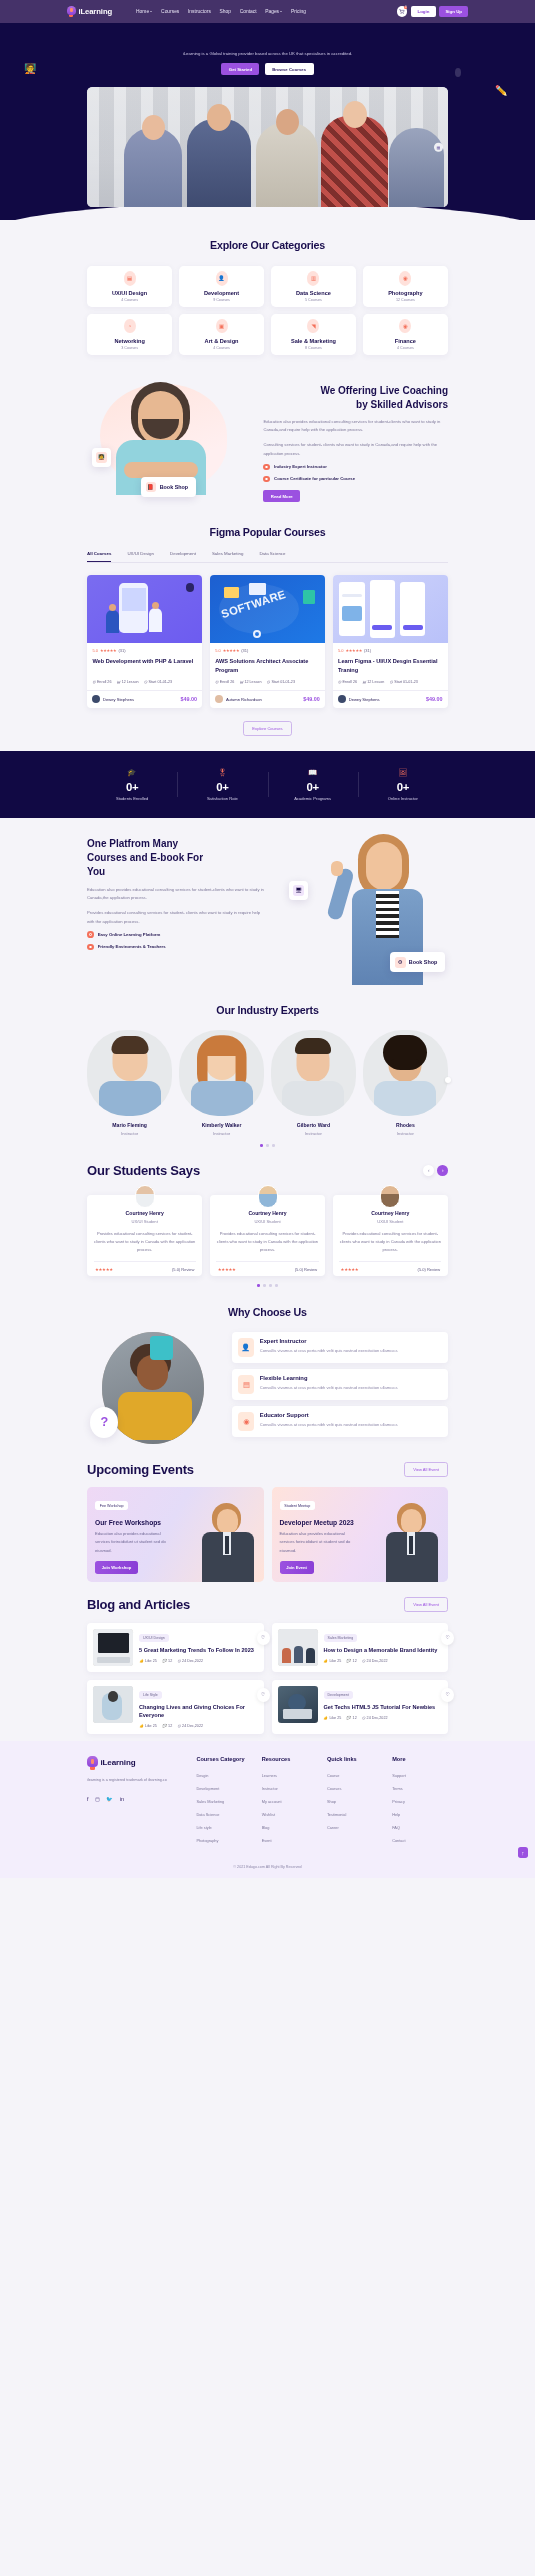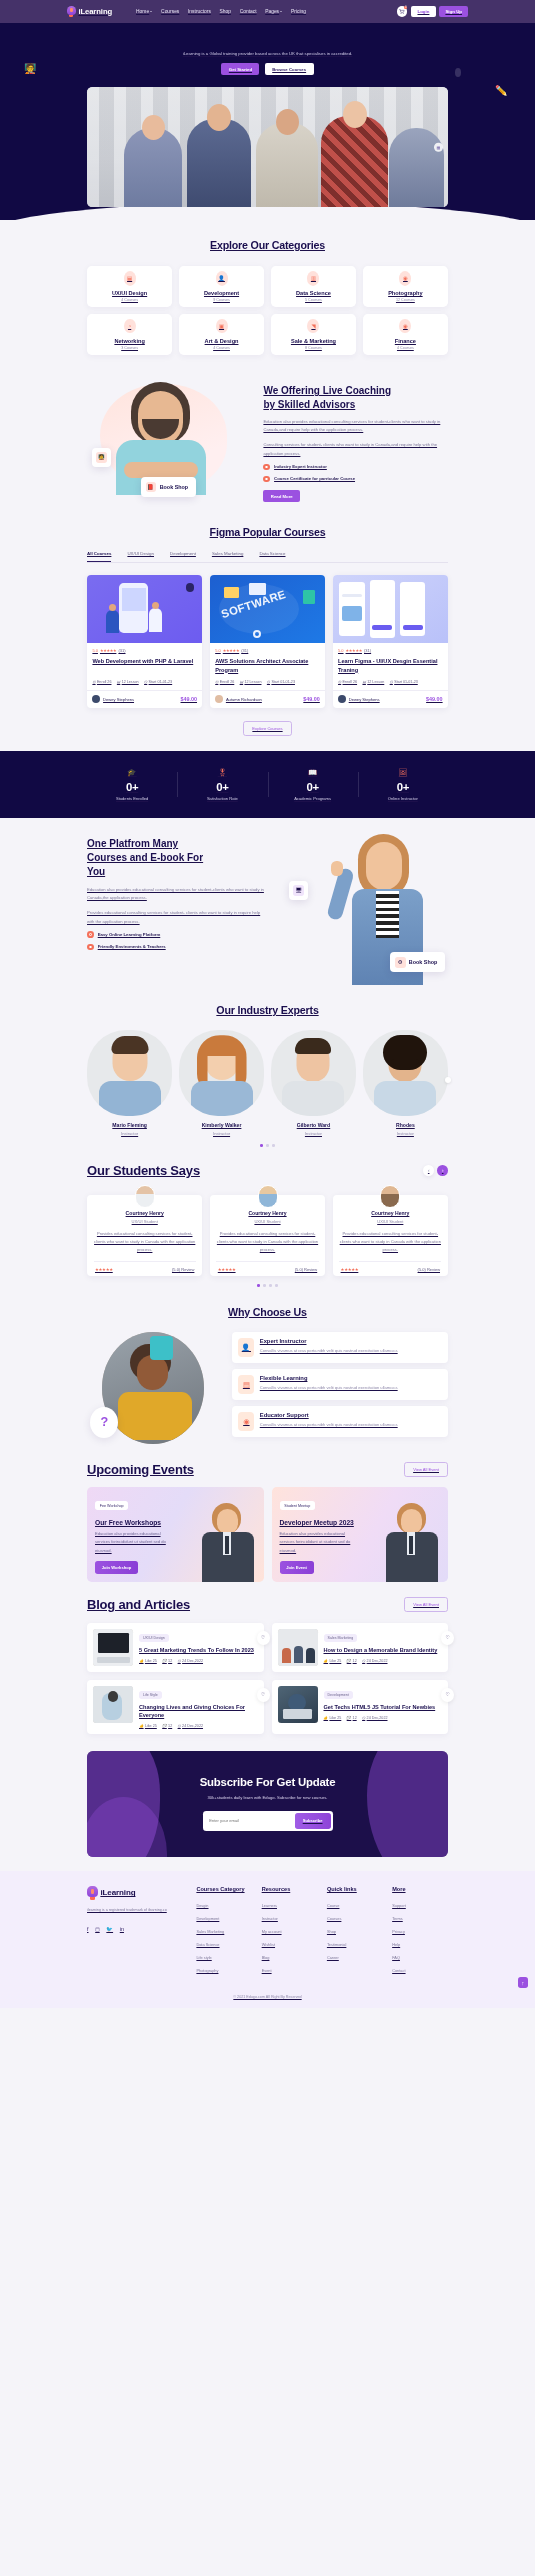--- a/index.html
+++ b/index.html
@@ -3,21 +3,21 @@
 <meta charset="utf-8">
 <style>
   *{box-sizing:border-box;margin:0;padding:0;}
   html,body{width:535px;}
   body{
     font-family:"Liberation Sans", sans-serif;
     background:#f5f4f9;
     color:#1c0f4a;
     -webkit-font-smoothing:antialiased;
   }
-  .wrap{width:535px;position:relative;overflow:hidden;text-decoration:underline;}
+  .wrap{width:535px;position:relative;overflow:hidden;}
   .container{width:361px;margin:0 auto;position:relative;}
 
   
   .navbar{height:23px;background:#453269;display:flex;align-items:center;justify-content:center;gap:0;position:relative;z-index:20;}
   .nav-inner{width:401px;display:flex;align-items:center;}
   .brand{display:flex;align-items:center;gap:2.7px;margin-right:24px;}
   .brand-mark{width:8.7px;height:11.4px;position:relative;}
   .brand-mark .flame{position:absolute;left:0;top:0;width:8.7px;height:9.4px;border-radius:4.7px 4.7px 4px 4px;background:linear-gradient(180deg,#b06ae0 0%,#8e44d8 100%);}
   .brand-mark .dot{position:absolute;left:3px;top:2px;width:2.7px;height:4.7px;border-radius:1.3px;background:#ff8a6b;}
   .brand-mark .base{position:absolute;left:2.3px;bottom:0;width:4px;height:2.7px;background:#ff6b52;border-radius:0 0 1.3px 1.3px;}
@@ -69,21 +69,21 @@
 
   
   .coaching{position:relative;padding:9.4px 0 17.4px;}
   .coach-row{display:flex;gap:9.4px;align-items:flex-start;}
   .coach-left{width:167px;position:relative;height:117px;}
   .coach-blob{position:absolute;left:13.4px;top:8px;width:127px;height:107px;border-radius:50% 50% 46% 54%;background:linear-gradient(160deg,#ffe4dd,#ffeff0 70%);}
   .coach-photo{position:absolute;left:24px;top:5.4px;width:100px;height:112px;}
   .pill-card{position:absolute;background:#fff;border-radius:4px;box-shadow:0 2px 8px rgba(40,20,90,.12);display:flex;align-items:center;gap:3.3px;}
   .pill-icon{width:10.7px;height:10.7px;border-radius:2.7px;background:#ffe1db;display:flex;align-items:center;justify-content:center;font-size:5.4px;}
   .coach-right{flex:1;padding-top:8px;}
-  .coach-right h2{font-size:10px;line-height:1.35;font-weight:700;color:#1a0e4e;}
+  .coach-right h2{font-size:10px;line-height:1.35;font-weight:700;color:#1a0e4e;text-align:right;}
   .coach-right p{font-size:4.2px;color:#7d7799;line-height:2.0;margin-top:6.7px;}
   .bullet{display:flex;align-items:center;gap:4px;margin-top:5.4px;}
   .bullet-ico{width:6.7px;height:6.7px;border-radius:50%;background:#f4705a;display:flex;align-items:center;justify-content:center;}
   .bullet-ico i{width:2.7px;height:2.7px;border:0.7px solid #fff;border-radius:50%;display:block;}
   .bullet span{font-size:4.3px;color:#2d2159;font-weight:600;}
 
   
   .courses{padding:6.7px 0 14.7px;}
   .tabs{display:flex;gap:16px;border-bottom:0.7px solid #e4e1ee;margin-top:13.4px;padding-left:0;}
   .tab{font-size:4.4px;color:#6a6386;padding-bottom:4.7px;}
@@ -873,33 +873,20 @@
                 <i>◷</i>
                 <b style="font-weight:400">24 Dec,2022</b>
               </span>
           </div>
         </div>
       </div>
 
     </div>
   </div>
 
-  <div class="sub-wrap container">
-    <div class="subscribe">
-      <div class="sub-blob sb1"></div>
-      <div class="sub-blob sb2"></div>
-      <div class="sub-blob sb3"></div>
-      <h2>Subscribe For Get Update</h2>
-      <p>30k+students daily learn with Edugo. Subscribe for new courses.</p>
-      <div class="sub-form">
-        <input type="text" placeholder="Enter your email" style="">
-        <button>Subscribe</button>
-      </div>
-    </div>
-  </div>
 
   <div class="footer">
     <div class="container">
       <div class="foot-row">
         <div class="foot-brand">
           <div class="brand">
             <div class="brand-mark" style="width:10.7px;height:14px;">
               <div class="flame" style="width:10.7px;height:11.4px;"></div>
                 <div class="dot" style="left:3.7px;top:2.7px;width:3.3px;height:5.4px;"></div>
                 <div class="base" style="left:3px;width:4.7px;height:3.3px;"></div>

